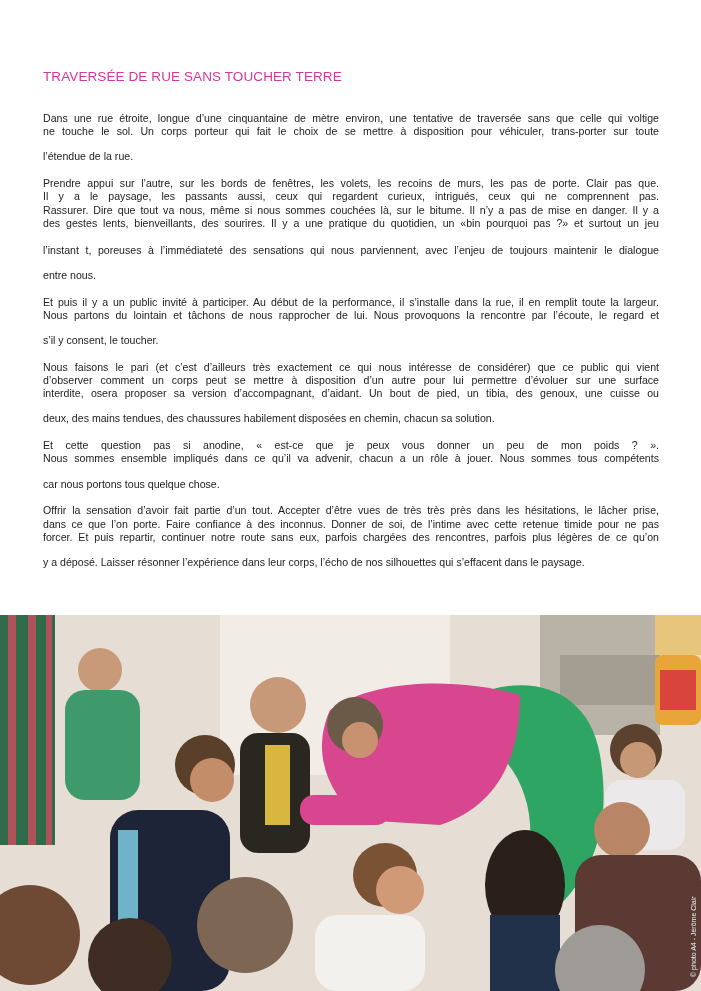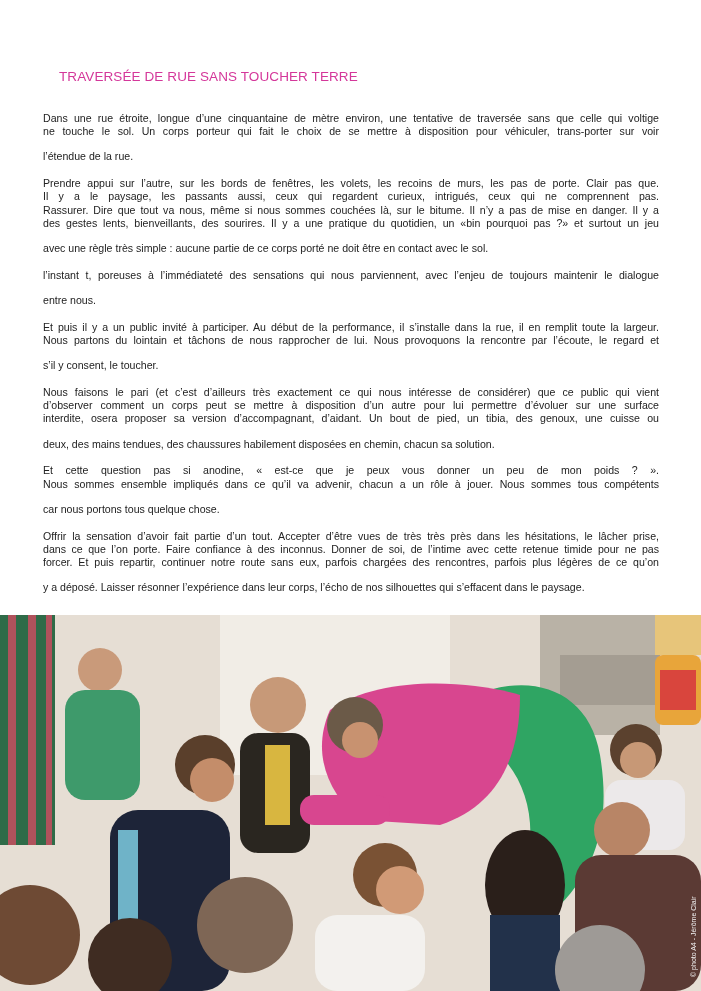--- a/index.html
+++ b/index.html
@@ -1,42 +1,41 @@
 <!DOCTYPE html>
 <html><head>
 <meta charset="utf-8">
 <style>
   html, body { margin: 0; padding: 0; background: #ffffff; }
   body { width: 701px; height: 991px; position: relative; overflow: hidden; font-family: "Liberation Sans", sans-serif; }
-  .title { position: absolute; left: 59px; top: 69px; font-size: 13.5px; color: #d4379a; letter-spacing: 0.1px; margin: 0; font-weight: normal; }
+  .title { position: absolute; left: 43px; top: 69px; font-size: 13.5px; color: #d4379a; letter-spacing: 0.1px; margin: 0; font-weight: normal; }
   .body-text { position: absolute; left: 43px; top: 112px; width: 616px; font-size: 10.6px; line-height: 13.2px; color: #222; }
   .body-text p { margin: 0 0 13.6px 0; text-align: justify; }
   .body-text p .ln { display: block; text-align: justify; text-align-last: justify; }
   .body-text p .ln.last { text-align-last: left; margin-top: 12px; }
   .photo { position: absolute; left: 0; top: 615px; width: 701px; height: 376px; overflow: hidden; background: #d9cfc4; }
   .photo svg { display: block; }
   .credit { position: absolute; right: 4px; bottom: 14px; transform-origin: right bottom; transform: rotate(-90deg) translateX(100%); font-size: 7px; color: #f3f3f3; white-space: nowrap; }
 </style>
 </head>
 <body>
 
 <h1 class="title" style="color: rgb(212, 55, 154);">TRAVERSÉE DE RUE SANS TOUCHER TERRE</h1>
 
 <div class="body-text" id="body">
     <p>
       <span class="ln">Dans une rue étroite, longue d’une cinquantaine de mètre environ, une tentative de traversée sans que celle qui voltige</span>
-      <span class="ln">ne touche le sol. Un corps porteur qui fait le choix de se mettre à disposition pour véhiculer, trans-porter sur voir</span>
+      <span class="ln">ne touche le sol. Un corps porteur qui fait le choix de se mettre à disposition pour véhiculer, trans-porter sur toute</span>
       <span class="ln last">l’étendue de la rue.</span>
     </p>
     <p>
       <span class="ln">Prendre appui sur l’autre, sur les bords de fenêtres, les volets, les recoins de murs, les pas de porte. Clair pas que.</span>
       <span class="ln">Il y a le paysage, les passants aussi, ceux qui regardent curieux, intrigués, ceux qui ne comprennent pas.</span>
       <span class="ln">Rassurer. Dire que tout va nous, même si nous sommes couchées là, sur le bitume. Il n’y a pas de mise en danger. Il y a</span>
       <span class="ln">des gestes lents, bienveillants, des sourires. Il y a une pratique du quotidien, un «bin pourquoi pas ?» et surtout un jeu</span>
-      <span class="ln last">avec une règle très simple : aucune partie de ce corps porté ne doit être en contact avec le sol.</span>
     </p>
     <p>
       <span class="ln">l’instant t, poreuses à l’immédiateté des sensations qui nous parviennent, avec l’enjeu de toujours maintenir le dialogue</span>
       <span class="ln last">entre nous.</span>
     </p>
     <p>
       <span class="ln">Et puis il y a un public invité à participer. Au début de la performance, il s’installe dans la rue, il en remplit toute la largeur.</span>
       <span class="ln">Nous partons du lointain et tâchons de nous rapprocher de lui. Nous provoquons la rencontre par l’écoute, le regard et</span>
       <span class="ln last">s’il y consent, le toucher.</span>
     </p>

